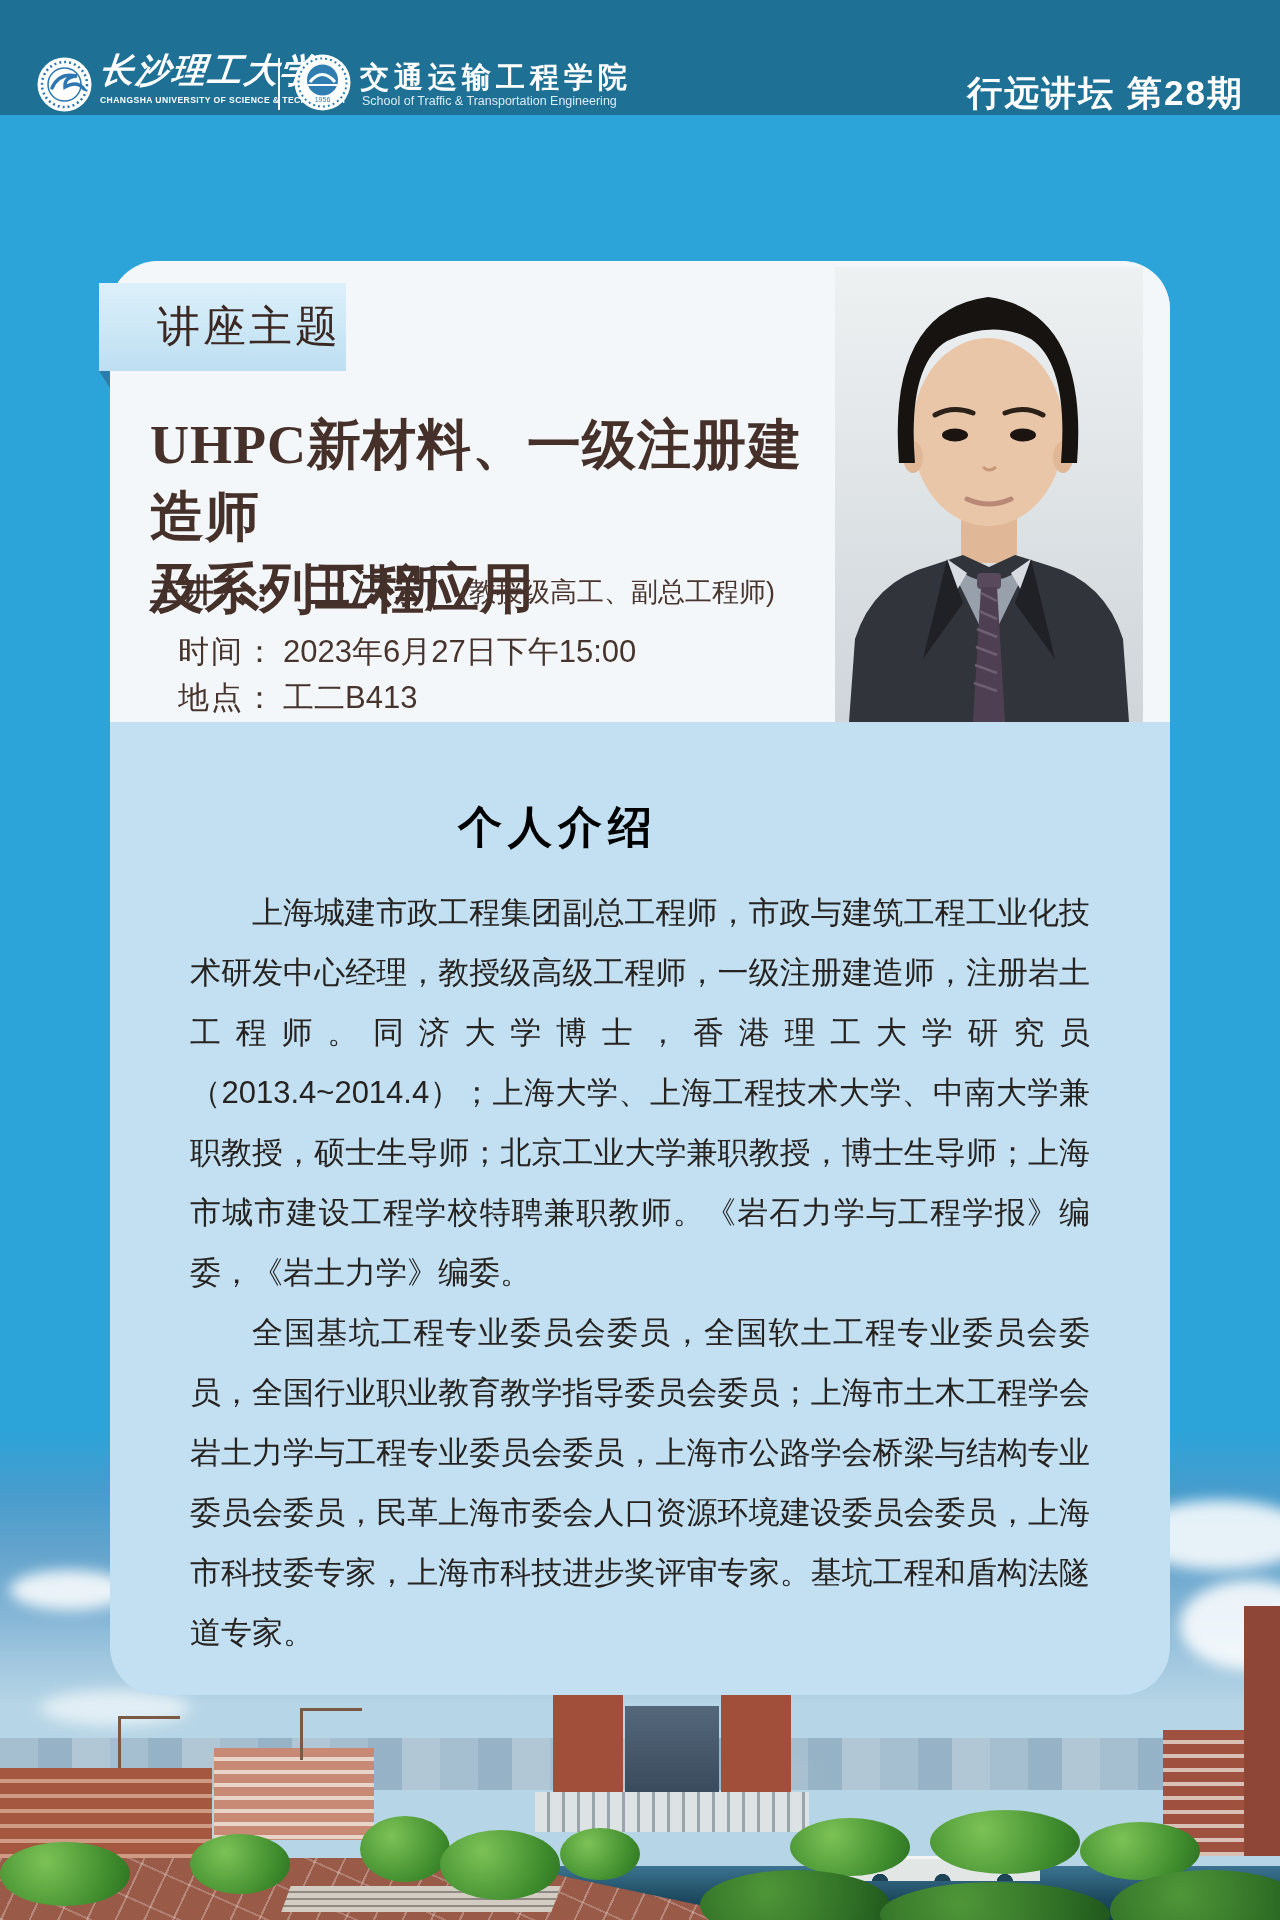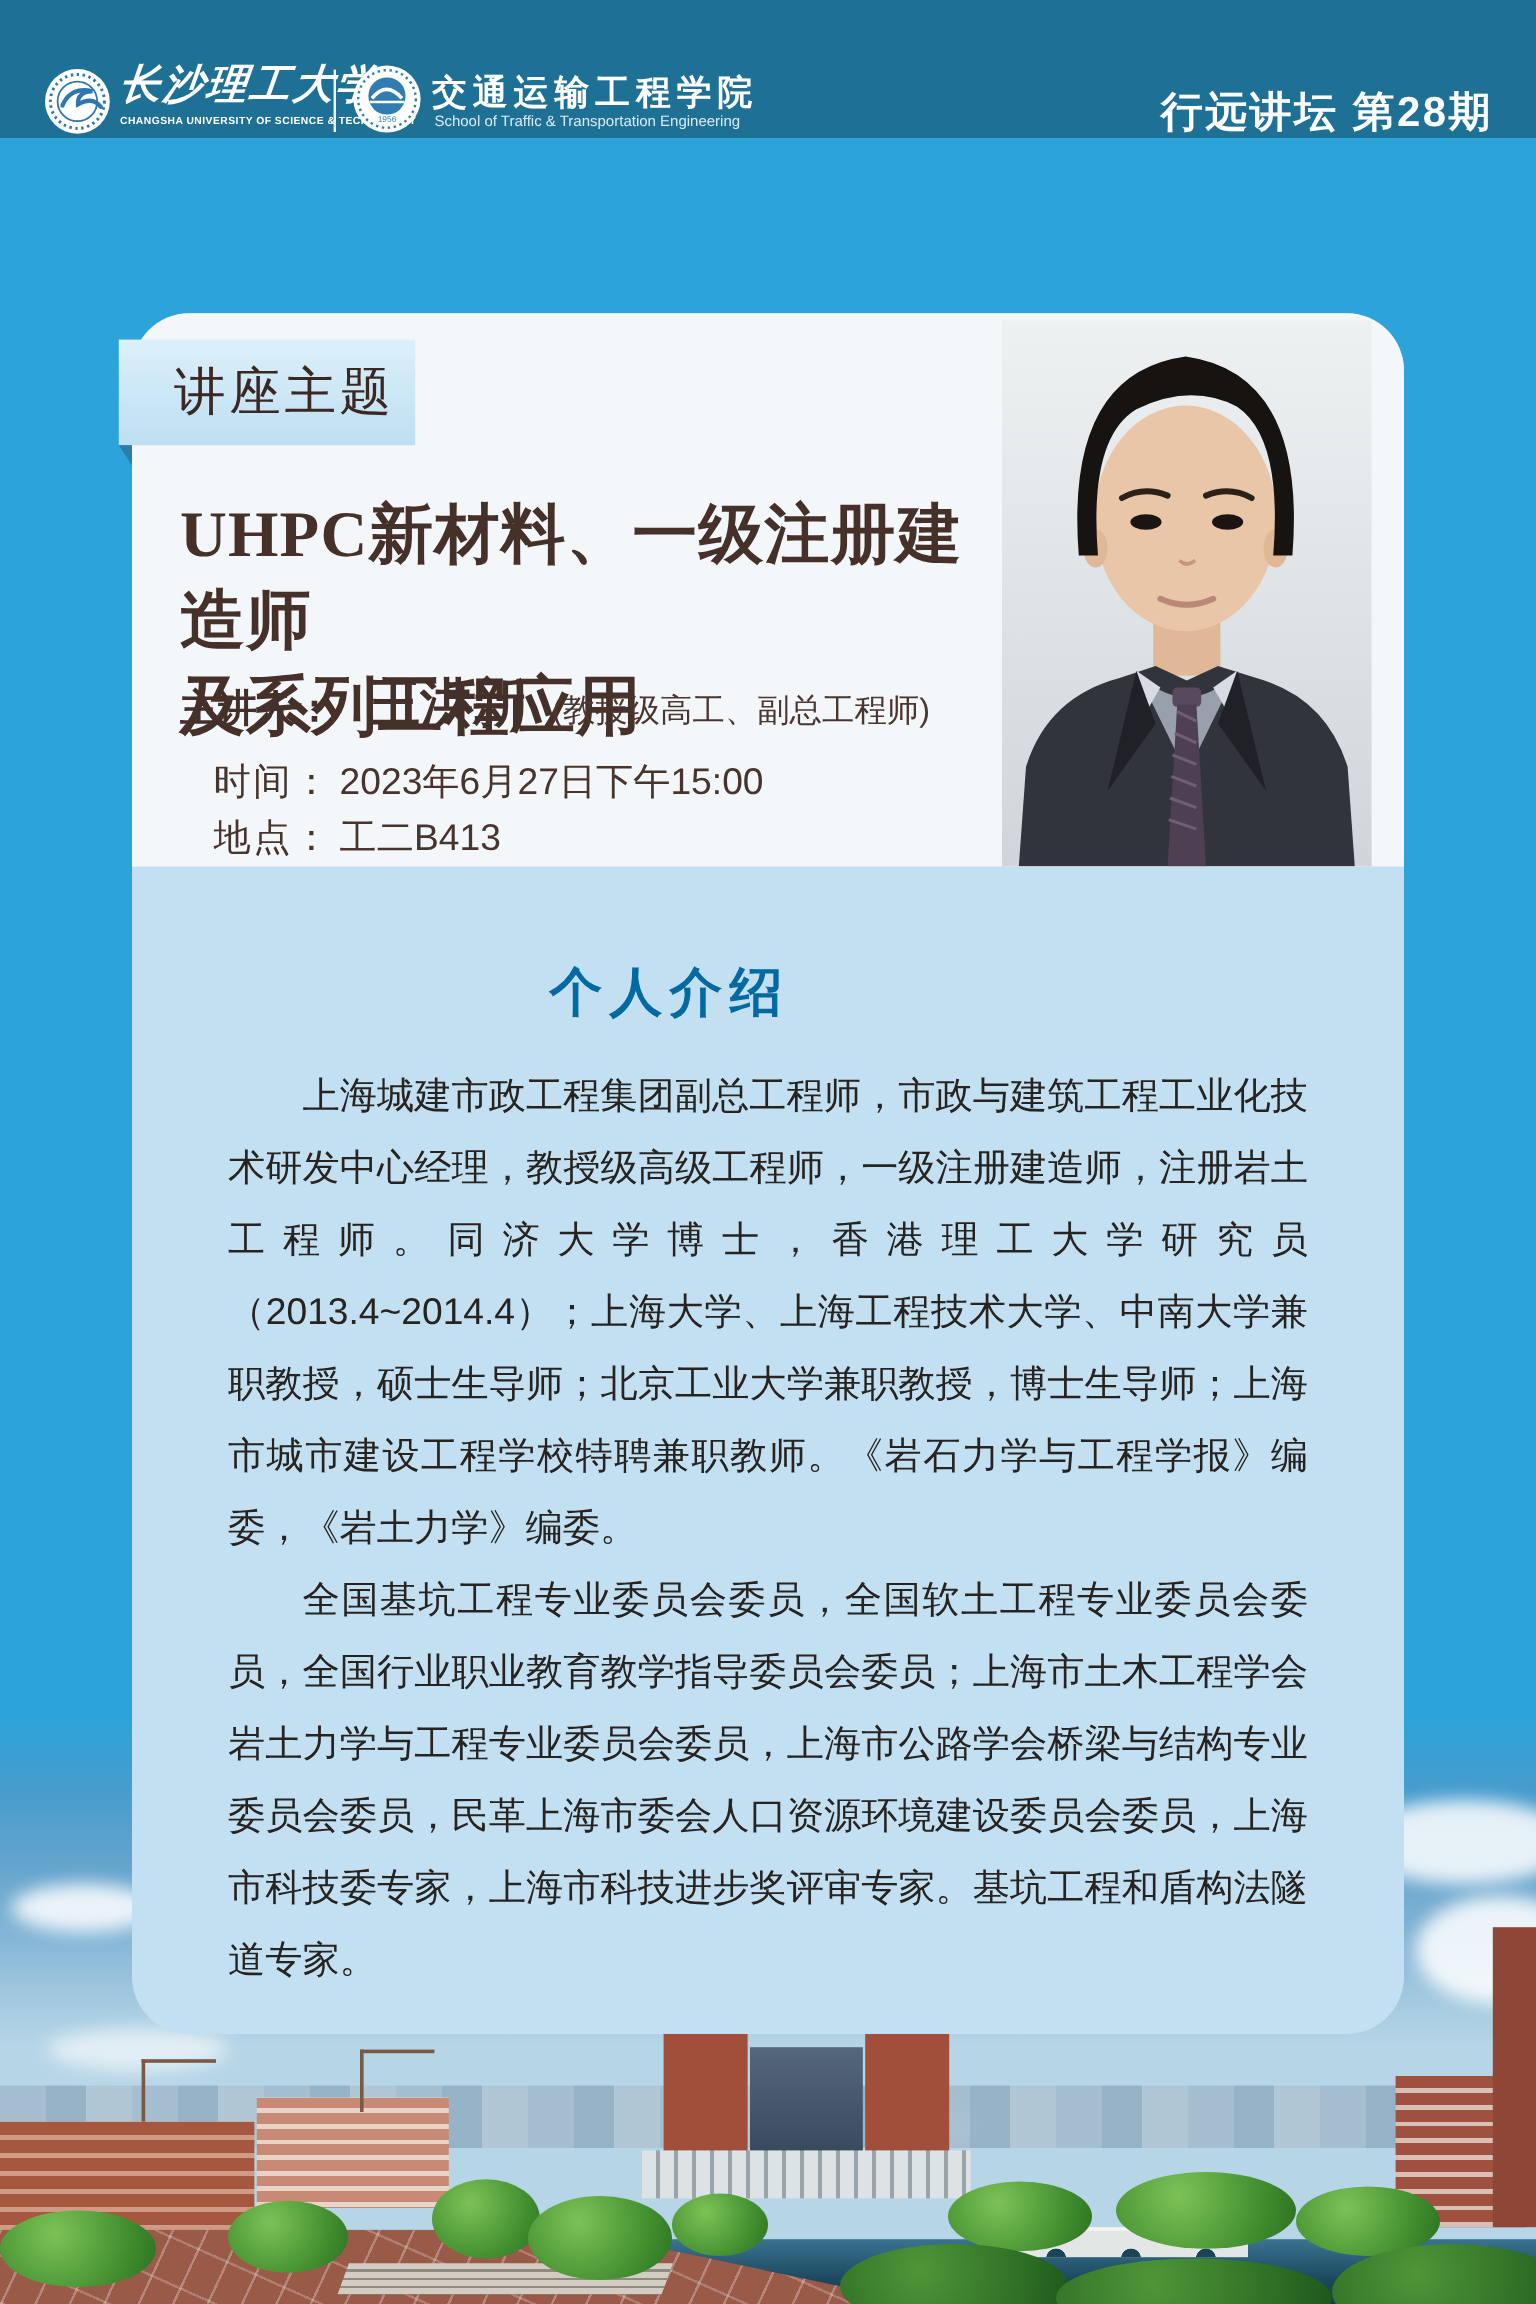--- a/index.html
+++ b/index.html
@@ -112,21 +112,21 @@
     position:absolute; left:110px; top:261px; width:1060px; height:1434px;
     background:#c2e0f2; border-radius:48px; z-index:3;
   }
   .card {
     position:absolute; left:0; top:0; width:1060px; height:461px;
     background:#f3f7fa; border-radius:48px 48px 0 0;
   }
   .topic-tab {
     position:absolute; left:-11px; top:22px; width:247px; height:88px;
     background:linear-gradient(180deg,#dcf0fa 0%,#bedff2 100%);
-    display:flex; align-items:center; padding-left:46px;
+    display:flex; align-items:center; padding-left:58px;
   }
   .topic-tab span { font-size:43px; color:#3b2823; letter-spacing:3px; }
   .tab-fold {
     position:absolute; left:-11px; top:110px; width:0; height:0;
     border-top:17px solid #2c7dab; border-left:11px solid transparent;
   }
   .lecture-title {
     position:absolute; left:40px; top:148px; width:700px;
     font-family:"Liberation Serif","DejaVu Serif",serif; font-weight:900;
     font-size:54px; line-height:72px; color:#46312a; letter-spacing:1px;
@@ -142,21 +142,21 @@
   .info-row .val { margin-left:6px; }
 
   .photo {
     position:absolute; left:725px; top:6px; width:308px; height:455px; overflow:hidden;
     background:linear-gradient(180deg,#eef1f2 0%,#dde2e5 55%,#cfd5d9 100%);
   }
 
   
   .intro-heading {
     position:absolute; left:0; top:537px; width:896px; text-align:center;
-    font-size:44px; font-weight:600; color:#0369a1; letter-spacing:6px;
+    font-size:44px; font-weight:600; color:#000000; letter-spacing:6px;
   }
   .intro-text {
     position:absolute; left:80px; top:622px; width:900px;
     font-size:31px; line-height:60px; color:#262321; text-align:justify;
   }
   .intro-text p { text-indent:2em; }
 </style>
 </head>
 <body>
 

